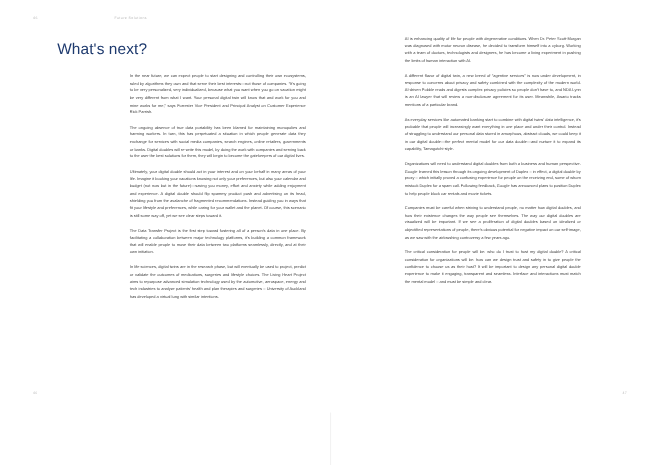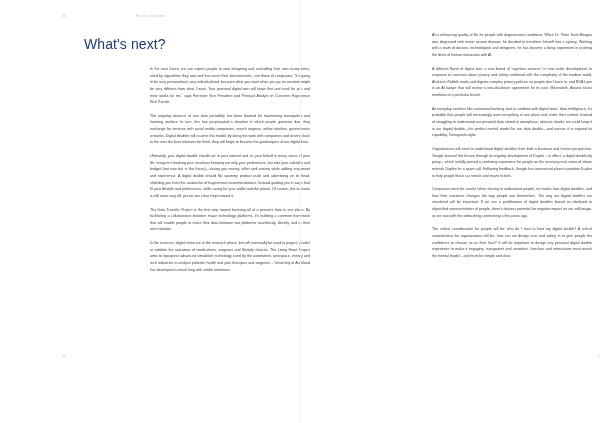--- a/index.html
+++ b/index.html
@@ -21,21 +21,20 @@
     background: #ffffff;
     box-sizing: border-box;
     display: flex;
   }
   .page {
     position: relative;
     width: 300px;
     height: 375px;
     box-sizing: border-box;
     background: #ffffff;
-    margin-left: 32px;
   }
   .page-left {
     padding: 22px 26px 22px 52px;
   }
   .page-right {
     padding: 22px 40px 22px 26px;
   }
   .gutter {
     position: absolute;
     left: 300px;

